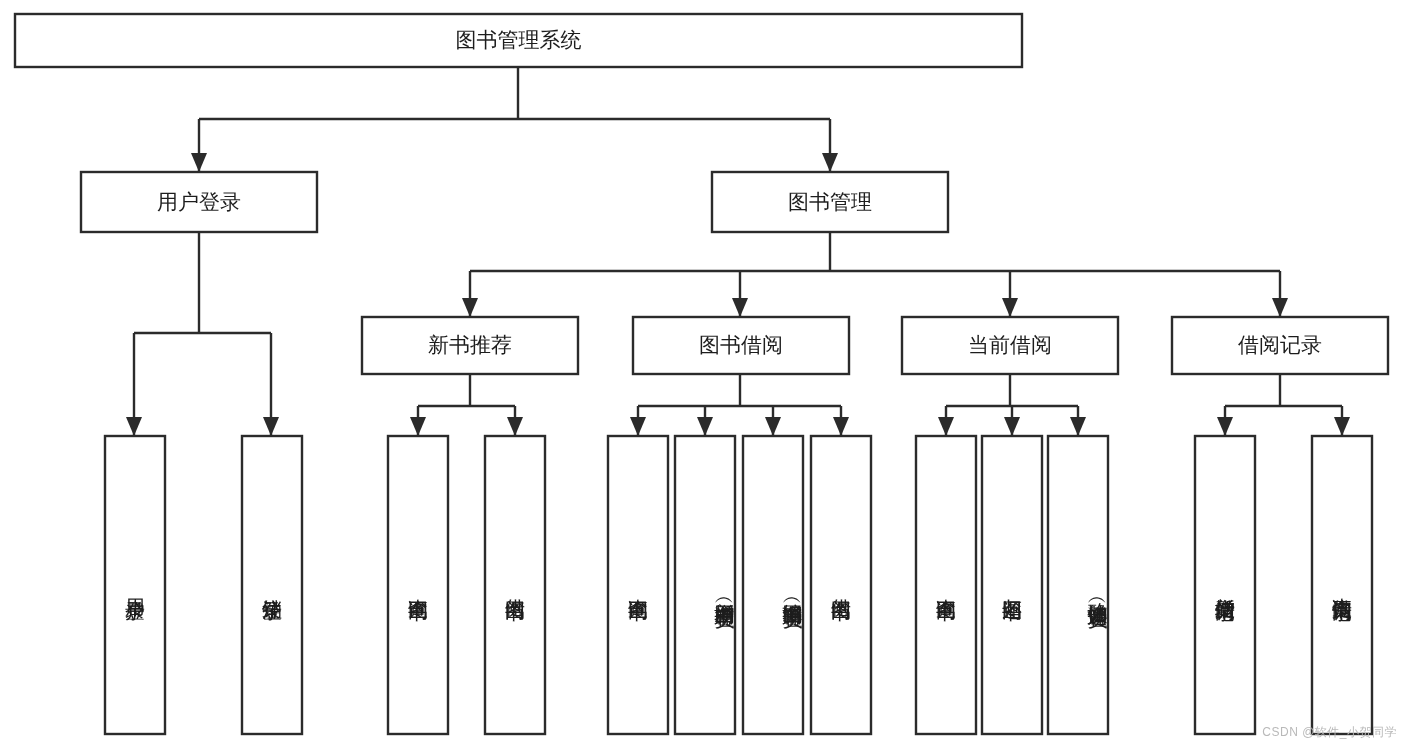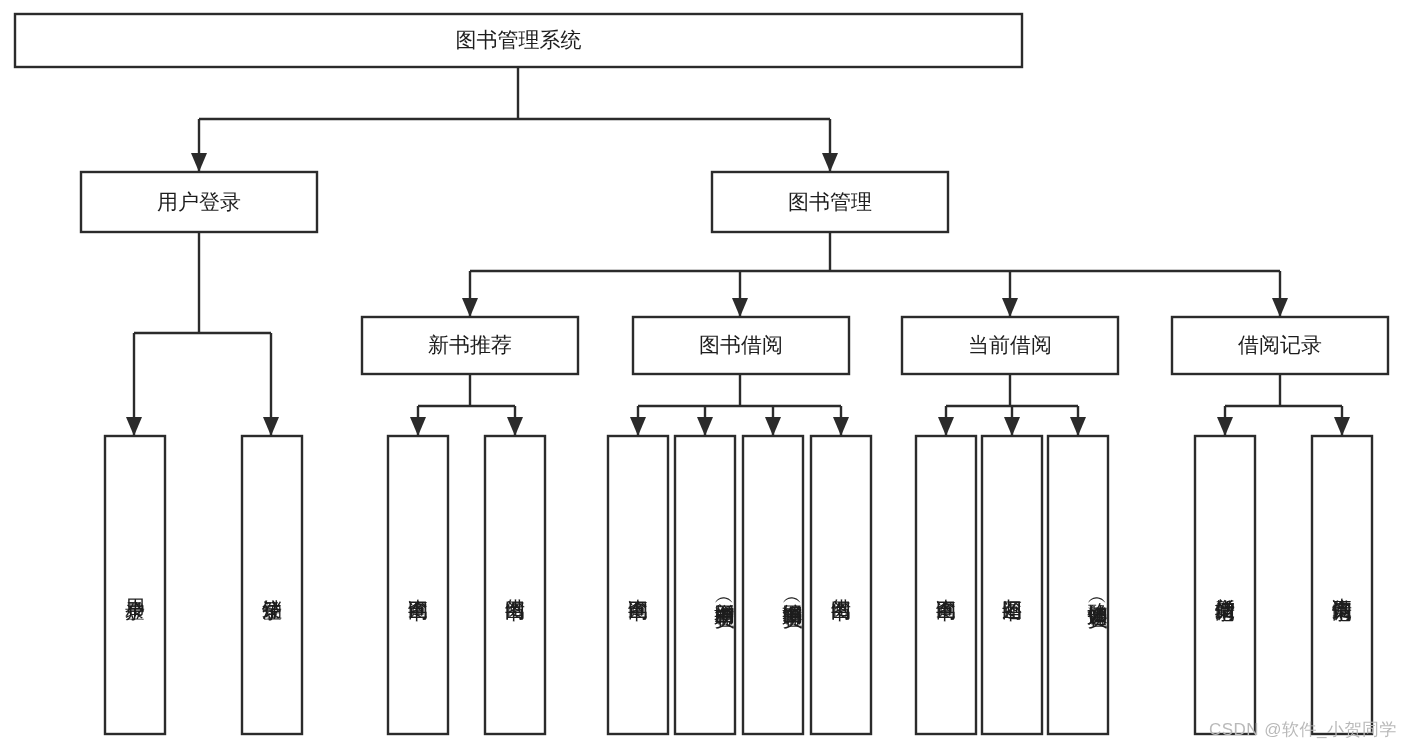--- a/index.html
+++ b/index.html
@@ -65,21 +65,21 @@
     pointer-events: none;
   }
   .vlabel.centered {
     align-items: center;
   }
   .watermark {
     position: absolute;
     right: 8px;
     bottom: 6px;
     font-family: "Liberation Sans", "DejaVu Sans", sans-serif;
-    font-size: 17px;
+    font-size: 12px;
     color: #b9b9b9;
     letter-spacing: 0.5px;
     white-space: nowrap;
   }
 </style>
 </head>
 <body>
 
 <div id="diagram-root">
 

